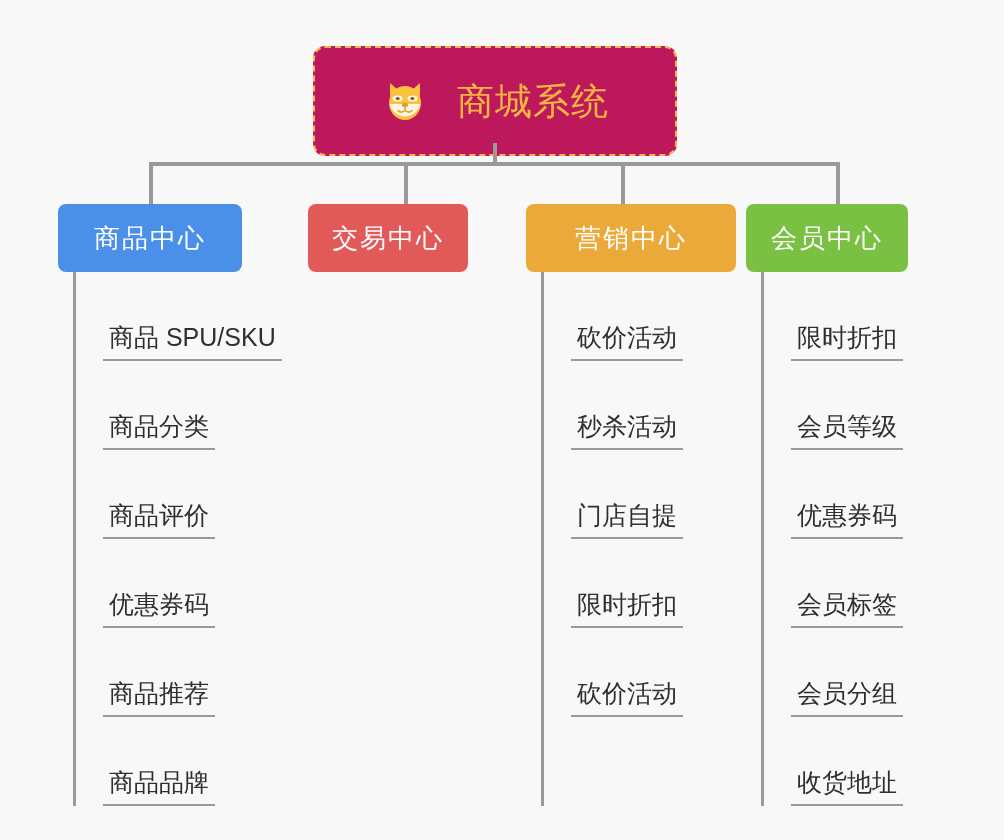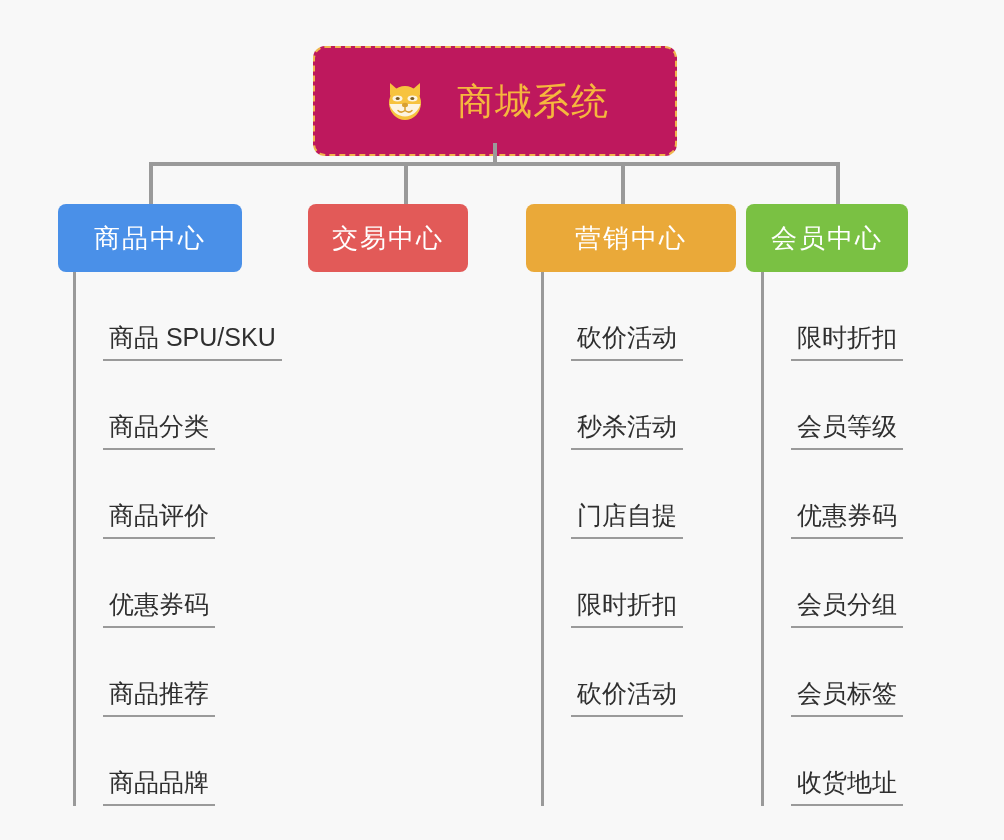--- a/index.html
+++ b/index.html
@@ -210,23 +210,23 @@
     <div class="leaf">
         <span class="leaf-text">限时折扣</span>
       </div>
     <div class="leaf">
         <span class="leaf-text">会员等级</span>
       </div>
     <div class="leaf">
         <span class="leaf-text">优惠券码</span>
       </div>
     <div class="leaf">
+        <span class="leaf-text">会员标签</span>
+      </div>
+    <div class="leaf">
         <span class="leaf-text">会员分组</span>
       </div>
     <div class="leaf">
-        <span class="leaf-text">会员标签</span>
-      </div>
-    <div class="leaf">
         <span class="leaf-text">收货地址</span>
       </div>
   </div>
 
 </div>
 
 </body></html>

